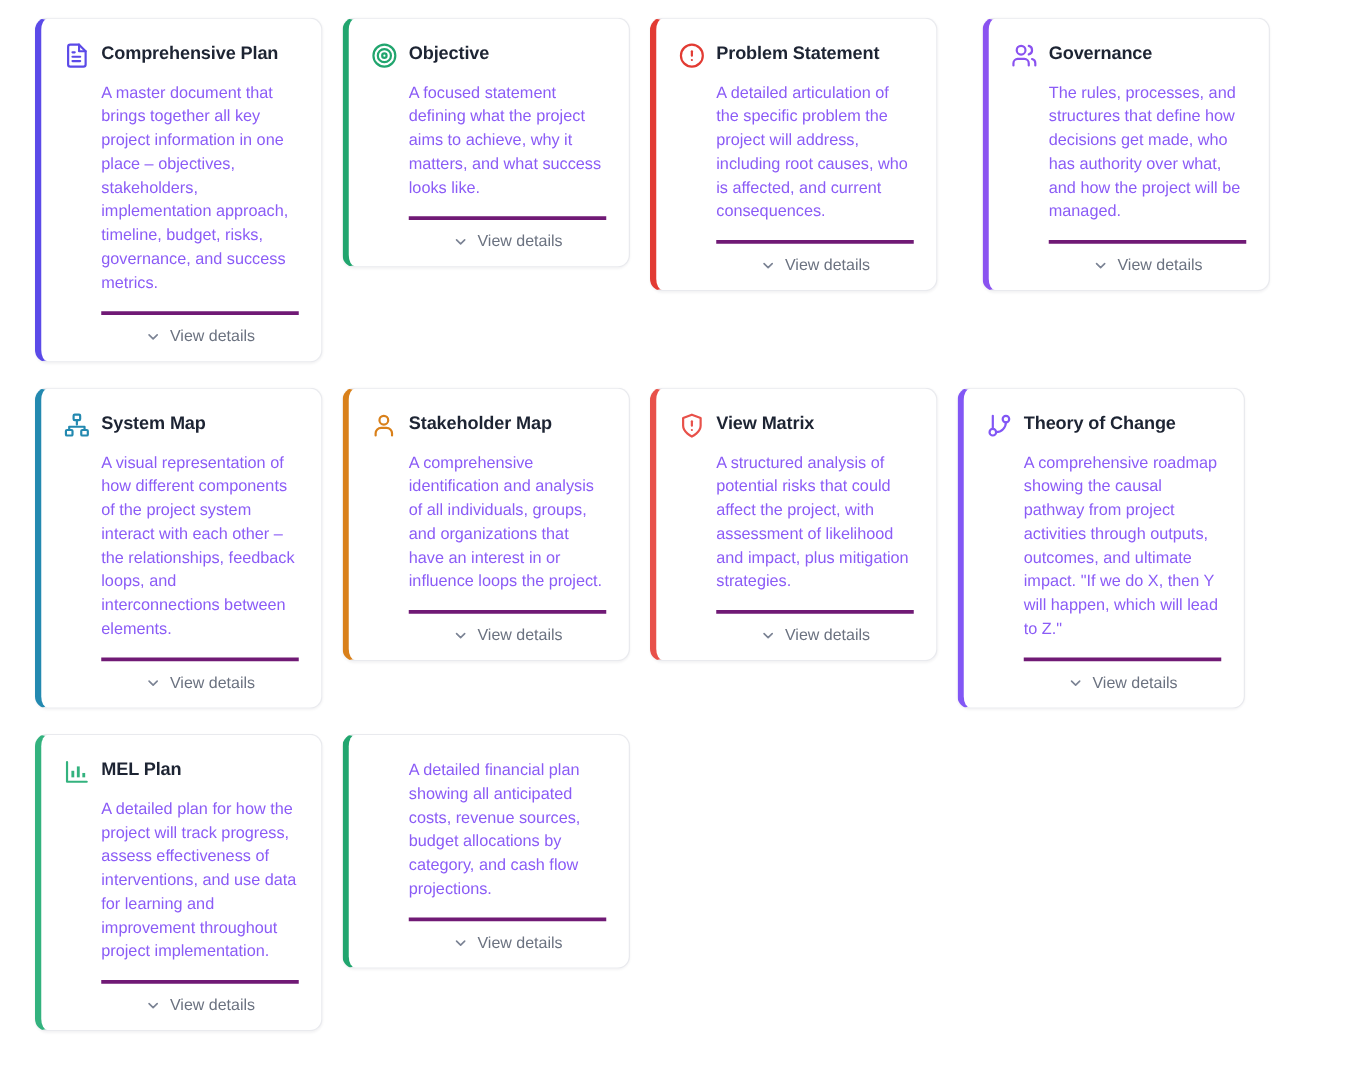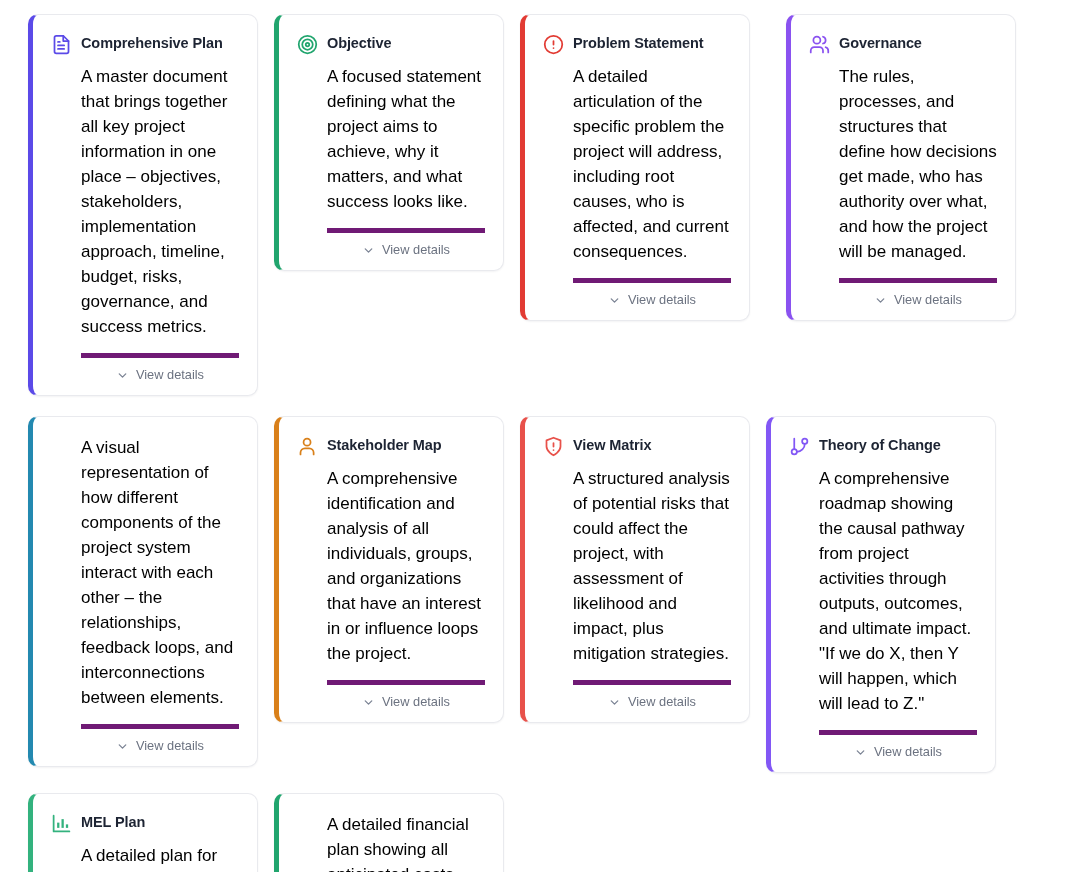--- a/index.html
+++ b/index.html
@@ -59,29 +59,29 @@
   .card-title {
     font-size: 14.5px;
     font-weight: bold;
     color: #1d2433;
     line-height: 1.3;
     letter-spacing: -0.1px;
     padding-top: 1px;
   }
 
   .card-desc {
-    font-size: 17px;
-    line-height: 25px;
-    color: #000000;
+    font-size: 13px;
+    line-height: 19px;
+    color: #8b5cf6;
     margin: 0 0 0 30px;
     padding-bottom: 14px;
   }
 
   .card-footer {
-    border-top: 5px solid #701a75;
+    border-top: 3px solid #701a75;
     margin-left: 30px;
     padding: 11px 0 13px 0;
     display: flex;
     align-items: center;
     justify-content: center;
     gap: 7px;
     cursor: pointer;
     user-select: none;
   }
 
@@ -182,20 +182,32 @@
             <svg viewBox="0 0 24 24" fill="none" stroke="currentColor" stroke-width="2.4" stroke-linecap="round" stroke-linejoin="round">
               <polyline points="6 9 12 15 18 9"></polyline>
             </svg>
           </span>
           <span class="view-details-label">View details</span>
         </div>
       </div>
     </div>
     <div class="grid-row">
       <div class="artifact-card" style="border-left-color: rgb(35, 137, 176);">
+        <div class="card-head">
+          <span class="card-icon" style="color: rgb(35, 137, 176);">
+            <svg viewBox="0 0 24 24" fill="none" stroke="currentColor" stroke-width="2" stroke-linecap="round" stroke-linejoin="round">
+              <rect x="9" y="2" width="6" height="5" rx="1"></rect>
+              <rect x="2" y="16" width="6" height="5" rx="1"></rect>
+              <rect x="16" y="16" width="6" height="5" rx="1"></rect>
+              <path d="M12 7v4"></path>
+              <path d="M5 16v-3h14v3"></path>
+            </svg>
+          </span>
+          <div class="card-title">System Map</div>
+        </div>
         <p class="card-desc">A visual representation of how different components of the project system interact with each other – the relationships, feedback loops, and interconnections between elements.</p>
         <div class="card-footer">
           <span class="chevron-icon">
             <svg viewBox="0 0 24 24" fill="none" stroke="currentColor" stroke-width="2.4" stroke-linecap="round" stroke-linejoin="round">
               <polyline points="6 9 12 15 18 9"></polyline>
             </svg>
           </span>
           <span class="view-details-label">View details</span>
         </div>
       </div>

